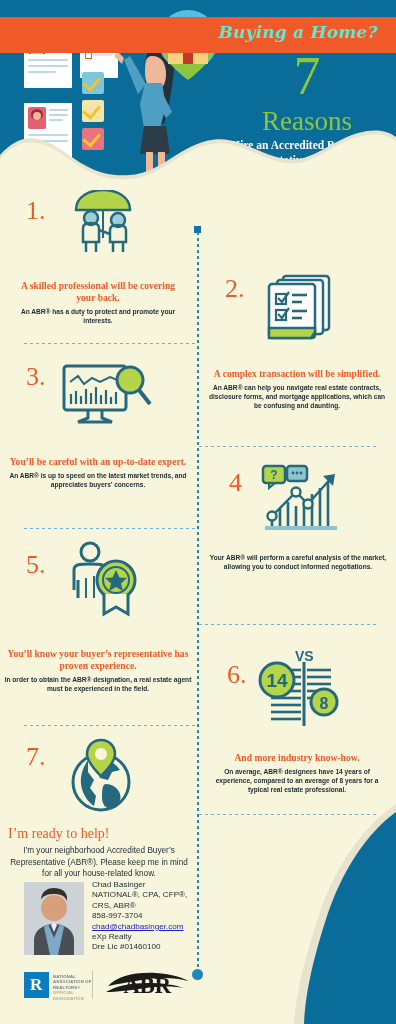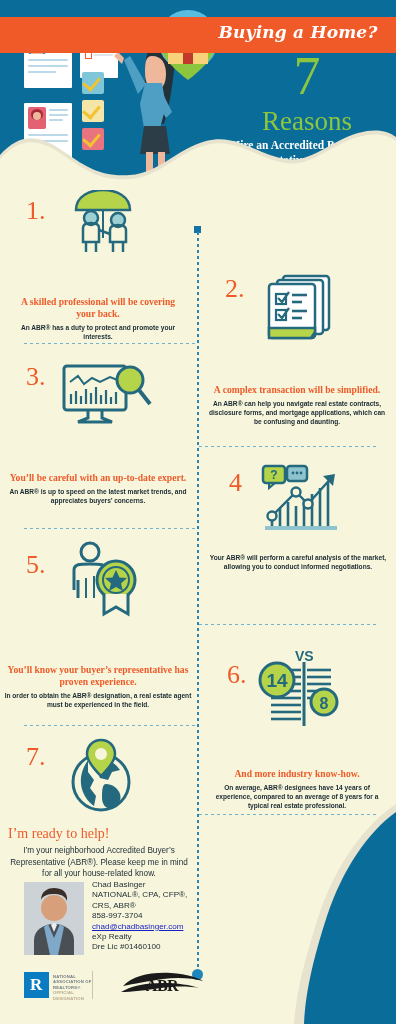--- a/index.html
+++ b/index.html
@@ -10,21 +10,21 @@
     overflow:hidden;
   }
   #page{position:relative;width:396px;height:1024px;overflow:hidden;background:#f7f6dc;}
 
   
   .hero{position:absolute;left:0;top:0;width:396px;height:185px;background:#0a6d99;overflow:hidden;}
   .hero-wave{position:absolute;left:0;bottom:-4px;width:396px;height:70px;}
   .orange-band{position:absolute;left:0;top:17px;width:396px;height:36px;background:#ef5a28;}
   .hero-title{
     position:absolute;left:208px;top:22px;width:180px;
-    color:#ffffff;font-family:"DejaVu Serif", serif;font-style:italic;
+    color:#5eead4;font-family:"DejaVu Serif", serif;font-style:italic;
     font-weight:bold;font-size:17px;text-align:center;letter-spacing:.2px;
   }
   .hero-seven{
     position:absolute;left:232px;top:50px;width:150px;text-align:center;
     font-family:"Liberation Serif", serif;font-size:54px;line-height:52px;
     color:#8cc63e;
   }
   .hero-reasons{
     position:absolute;left:222px;top:108px;width:170px;text-align:center;
     font-family:"Liberation Serif", serif;font-size:27px;line-height:27px;
@@ -57,21 +57,21 @@
   }
 
   
   .reason{position:absolute;}
   .rnum{
     position:absolute;font-family:"Liberation Serif", serif;
     color:#ef5a28;font-size:26px;line-height:26px;
   }
   .rhead{
     font-family:"Liberation Serif", serif;font-weight:bold;
-    color:#ef5a28;font-size:9.6px;line-height:12px;text-align:center;margin-top:16px;
+    color:#ef5a28;font-size:9.6px;line-height:12px;text-align:center;
   }
   .rbody{
     font-family:"Liberation Sans", sans-serif;font-weight:bold;
     color:#1b2a33;font-size:6.6px;line-height:9px;text-align:center;margin-top:3px;
   }
 
   
   .cta-head{
     position:absolute;left:8px;top:826px;width:182px;text-align:left;
     font-family:"Liberation Serif", serif;font-size:14px;color:#ef5a28;
@@ -93,22 +93,22 @@
   .contact a{color:#1a20c8;text-decoration:underline;}
 
   
   .nar{position:absolute;left:24px;top:972px;}
   .nar-mark{position:absolute;left:0;top:0;width:25px;height:26px;background:#0b7cc1;}
   .nar-r{position:absolute;left:6px;top:4px;color:#fff;font-family:"Liberation Serif", serif;font-size:17px;line-height:17px;font-weight:bold;}
   .nar-txt{position:absolute;left:29px;top:2px;width:48px;font-size:4.2px;line-height:5.4px;color:#6f7b82;font-weight:bold;letter-spacing:.2px;}
   .nar-txt .dim{color:#b8a98d;}
   .sep{position:absolute;left:92px;top:971px;width:1px;height:28px;background:#c8c6ae;}
   .abr-logo{
-    position:absolute;left:119px;top:972px;width:86px;height:28px;
-    font-family:"Liberation Serif", serif;font-size:16px;line-height:28px;
+    position:absolute;left:104px;top:972px;width:86px;height:28px;
+    font-family:"Liberation Serif", serif;font-size:23px;line-height:28px;
     color:#1b1b1b;font-weight:bold;letter-spacing:-.5px;text-align:center;
   }
 
   
   .corner{position:absolute;right:0;bottom:0;width:180px;height:230px;}
 </style>
 </head>
 <body>
 
 <div id="page">

